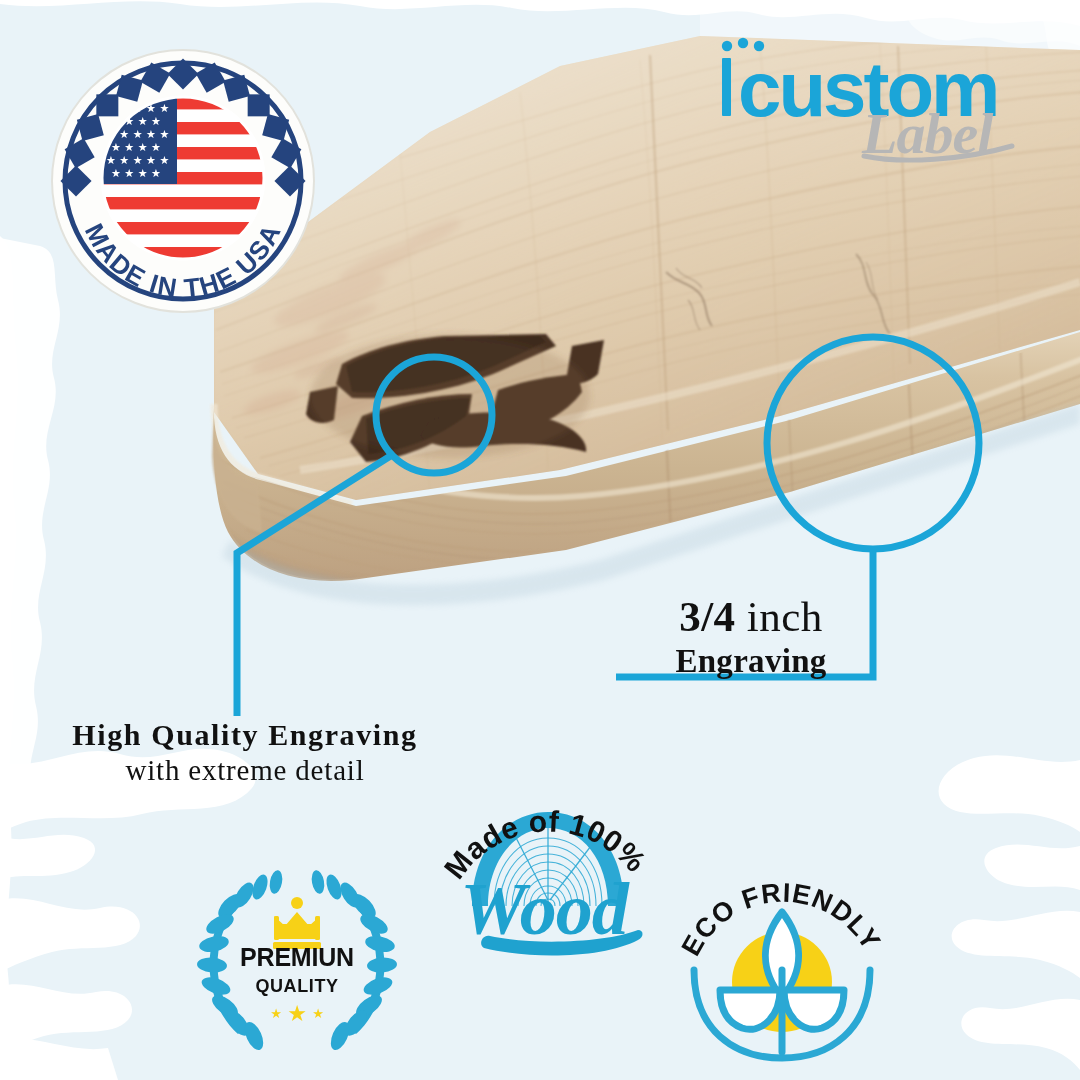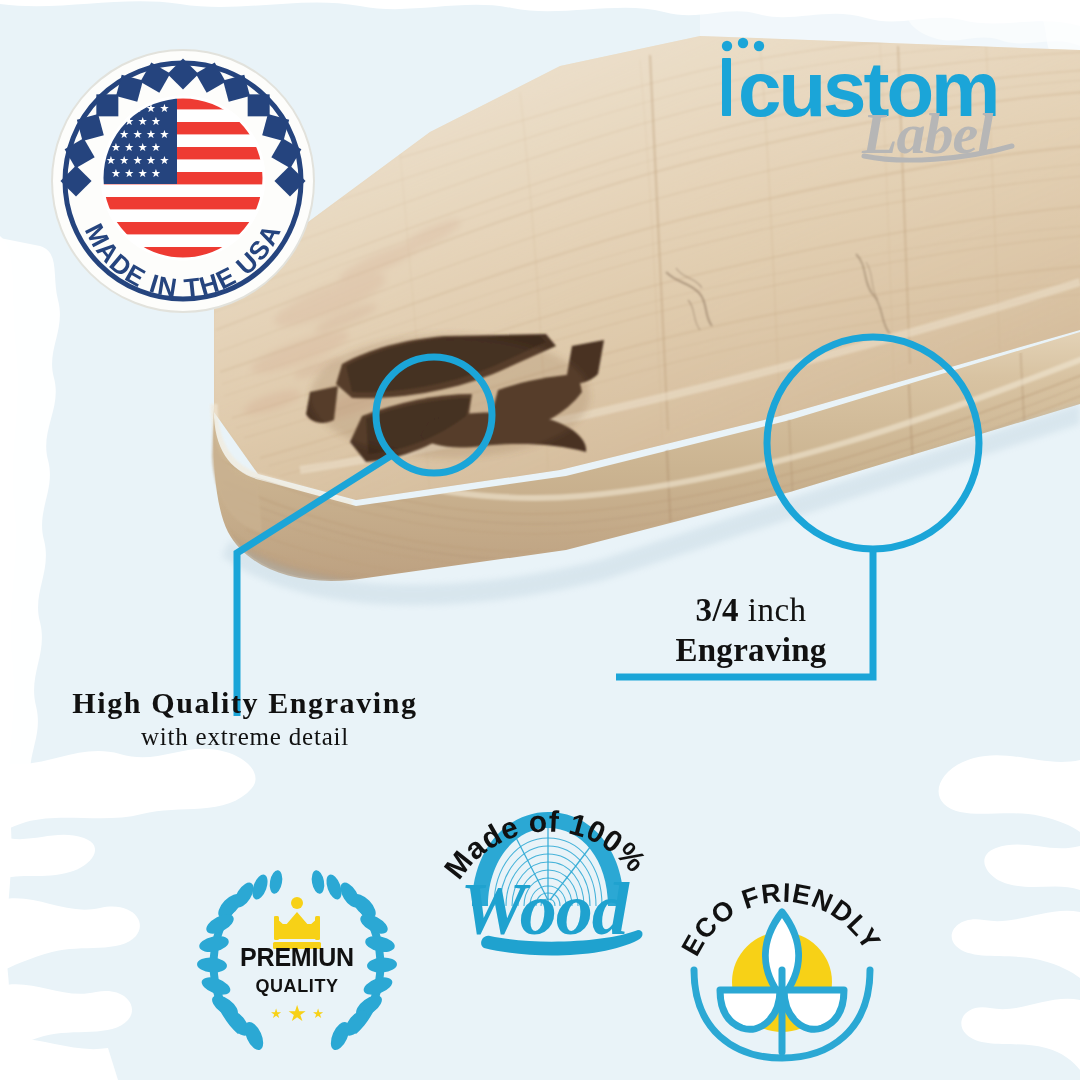--- a/index.html
+++ b/index.html
@@ -11,32 +11,32 @@
   }
   #stage{position:absolute;inset:0;width:1080px;height:1080px;overflow:hidden;background:#e9f3f8;}
   .layer{position:absolute;inset:0;width:1080px;height:1080px;}
 
   
   .callout-thickness{
     position:absolute;left:636px;top:592px;width:230px;
     text-align:center;color:#111;line-height:1.14;
     font-family:"Liberation Serif", serif;
   }
-  .callout-thickness .l1{font-size:33px;letter-spacing:.5px;}
+  .callout-thickness .l1{font-size:43px;letter-spacing:.5px;}
   .callout-thickness .l1 b{font-weight:bold;}
   .callout-thickness .l1 span.reg{font-weight:normal;}
   .callout-thickness .l2{font-size:33px;font-weight:bold;letter-spacing:.3px;margin-top:2px;}
 
   .callout-engraving{
-    position:absolute;left:20px;top:686px;width:450px;
+    position:absolute;left:20px;top:718px;width:450px;
     text-align:center;color:#111;line-height:1.1;
     font-family:"Liberation Serif", serif;
   }
   .callout-engraving .e1{font-size:30px;font-weight:bold;letter-spacing:1.6px;}
-  .callout-engraving .e2{font-size:25px;font-weight:normal;letter-spacing:.8px;margin-top:4px;}
+  .callout-engraving .e2{font-size:29px;font-weight:normal;letter-spacing:.8px;margin-top:4px;}
 
   
   .badge{position:absolute;}
   svg{display:block;overflow:visible;}
   .hide{position:absolute;width:1px;height:1px;overflow:hidden;clip:rect(0 0 0 0);white-space:nowrap;}
 </style>
 </head>
 <body>
 
 <div id="stage">

